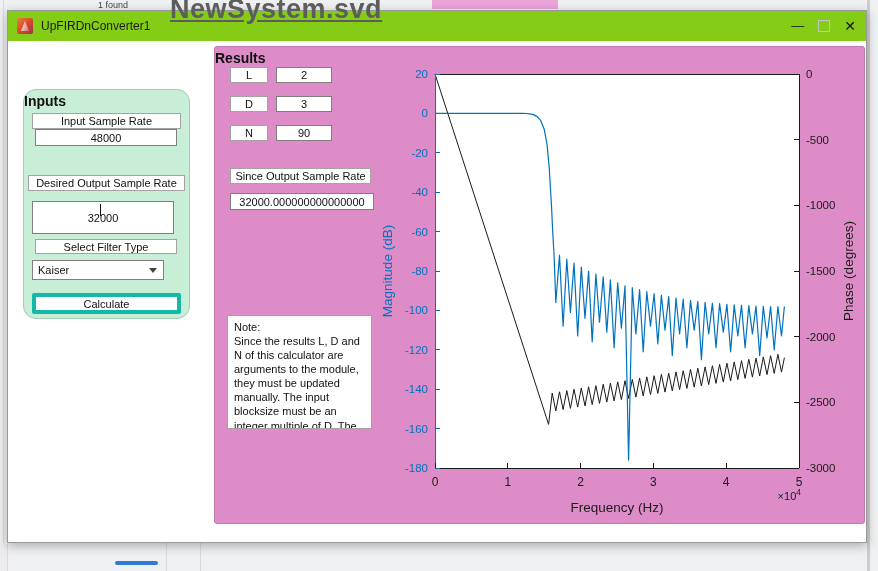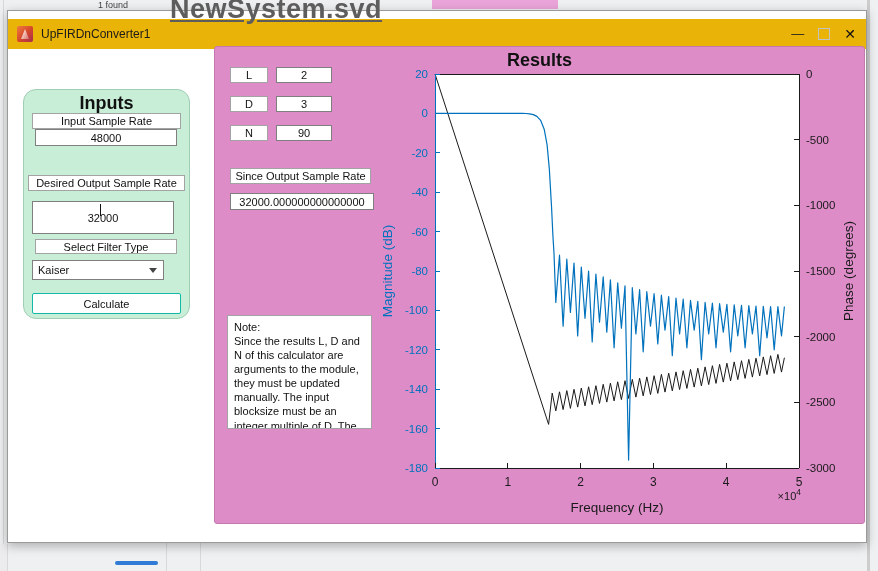--- a/index.html
+++ b/index.html
@@ -12,40 +12,40 @@
   .bg-found{left:98px;top:0;font-size:9px;color:#444}
   .bg-doc-title{left:170px;top:-6px;font-size:27px;font-weight:bold;color:#5d5d5d;letter-spacing:.5px;text-decoration:underline;z-index:40;white-space:nowrap}
   .bg-pink-sliver{left:432px;top:0;width:126px;height:9px;background:#eaa4d9}
   .bg-bottom-line1{left:166px;top:541px;width:1px;height:30px;background:#d9d9d9}
   .bg-bottom-line2{left:200px;top:541px;width:1px;height:30px;background:#d9d9d9}
   .bg-corner{left:0;top:544px;width:7px;height:27px;background:#ececee;border-right:1px solid #d9d9d9}
   .bg-blue-tab{left:115px;top:561px;width:43px;height:4px;background:#2f7bd6;border-radius:2px}
 
   
   .app-window{left:7px;top:10px;width:858px;height:531px;background:#fff;border:1px solid #9a9a9a;box-shadow:0 3px 10px rgba(0,0,0,.28);z-index:10}
-  .titlebar{position:absolute;left:0;top:8px;width:100%;height:30px;background:#eab308}
+  .titlebar{position:absolute;left:0;top:0;width:100%;height:30px;background:#84cc16}
   .app-icon{position:absolute;left:9px;top:7px;width:16px;height:16px;border-radius:2px;background:linear-gradient(135deg,#f07c3c 0%,#d3452c 55%,#a62c4e 100%)}
   .app-icon:after{content:"";position:absolute;left:4px;top:3px;width:8px;height:10px;background:linear-gradient(120deg,rgba(255,255,255,.95),rgba(255,255,255,.25));clip-path:polygon(50% 0,100% 100%,0 100%)}
   .win-title{position:absolute;left:33px;top:0;height:30px;line-height:30px;font-size:12px;color:#1b1b1b}
   .win-controls{position:absolute;right:10px;top:0;height:30px;display:flex;align-items:center;gap:14px}
   .win-min{font-size:13px;color:#222;line-height:30px}
   .win-max{width:10px;height:10px;border:1px solid #c3c3c3;display:inline-block}
   .win-close{font-size:14px;color:#111;line-height:30px}
   .win-controls>span{cursor:default}
 
   
   .inputs-panel{position:absolute;left:15px;top:78px;width:165px;height:228px;background:#c9eed8;border:1px solid #9fceb4;border-radius:13px}
-  .panel-title{position:absolute;left:0;top:3px;width:100%;text-align:center;font-weight:bold;font-size:18px;color:#111}
+  .panel-title{position:absolute;left:0;top:3px;width:100%;font-weight:bold;font-size:14px;color:#111}
   .ilabel,.rlabel{position:absolute;background:#fff;border:1px solid #a3a3a3;font-size:11px;color:#111;display:flex;align-items:center;justify-content:center;box-sizing:border-box}
   .ifield,.rfield{position:absolute;background:#fff;border:1px solid #7f7f7f;font-size:11px;color:#111;display:flex;align-items:center;justify-content:center;box-sizing:border-box}
   .caret{position:absolute;left:67px;top:2px;width:1px;height:12px;background:#111}
   .dropdown{position:absolute;background:#fff;border:1px solid #7f7f7f;font-size:11px;color:#111;box-sizing:border-box}
   .dropdown .dd-text{position:absolute;left:5px;top:0;height:18px;line-height:18px}
   .dd-arrow{position:absolute;right:6px;top:7px;width:0;height:0;border-left:4px solid transparent;border-right:4px solid transparent;border-top:5px solid #444}
-  .calc-btn{position:absolute;background:#fff;border:1px solid #14b8a6;border-radius:2px;font-size:11px;color:#111;display:flex;align-items:center;justify-content:center;box-sizing:border-box;cursor:default}
+  .calc-btn{position:absolute;background:#fff;border:4px solid #14b8a6;border-radius:2px;font-size:11px;color:#111;display:flex;align-items:center;justify-content:center;box-sizing:border-box;cursor:default}
 
   
   .results-panel{position:absolute;left:206px;top:35px;width:649px;height:476px;background:#dd8cc8;border:1px solid #c279ae;border-radius:3px}
   .note-box{position:absolute;left:12px;top:268px;width:145px;height:114px;background:#fff;border:1px solid #a3a3a3;box-sizing:border-box;padding:4px 6px;font-size:11px;line-height:1.28;color:#111;white-space:pre-line;overflow:hidden}
   .chart-wrap{position:absolute;left:168px;top:13px;width:480px;height:462px}
   #chart-svg text{font-family:"Liberation Sans",sans-serif}
 </style>
 </head>
 <body>
 

